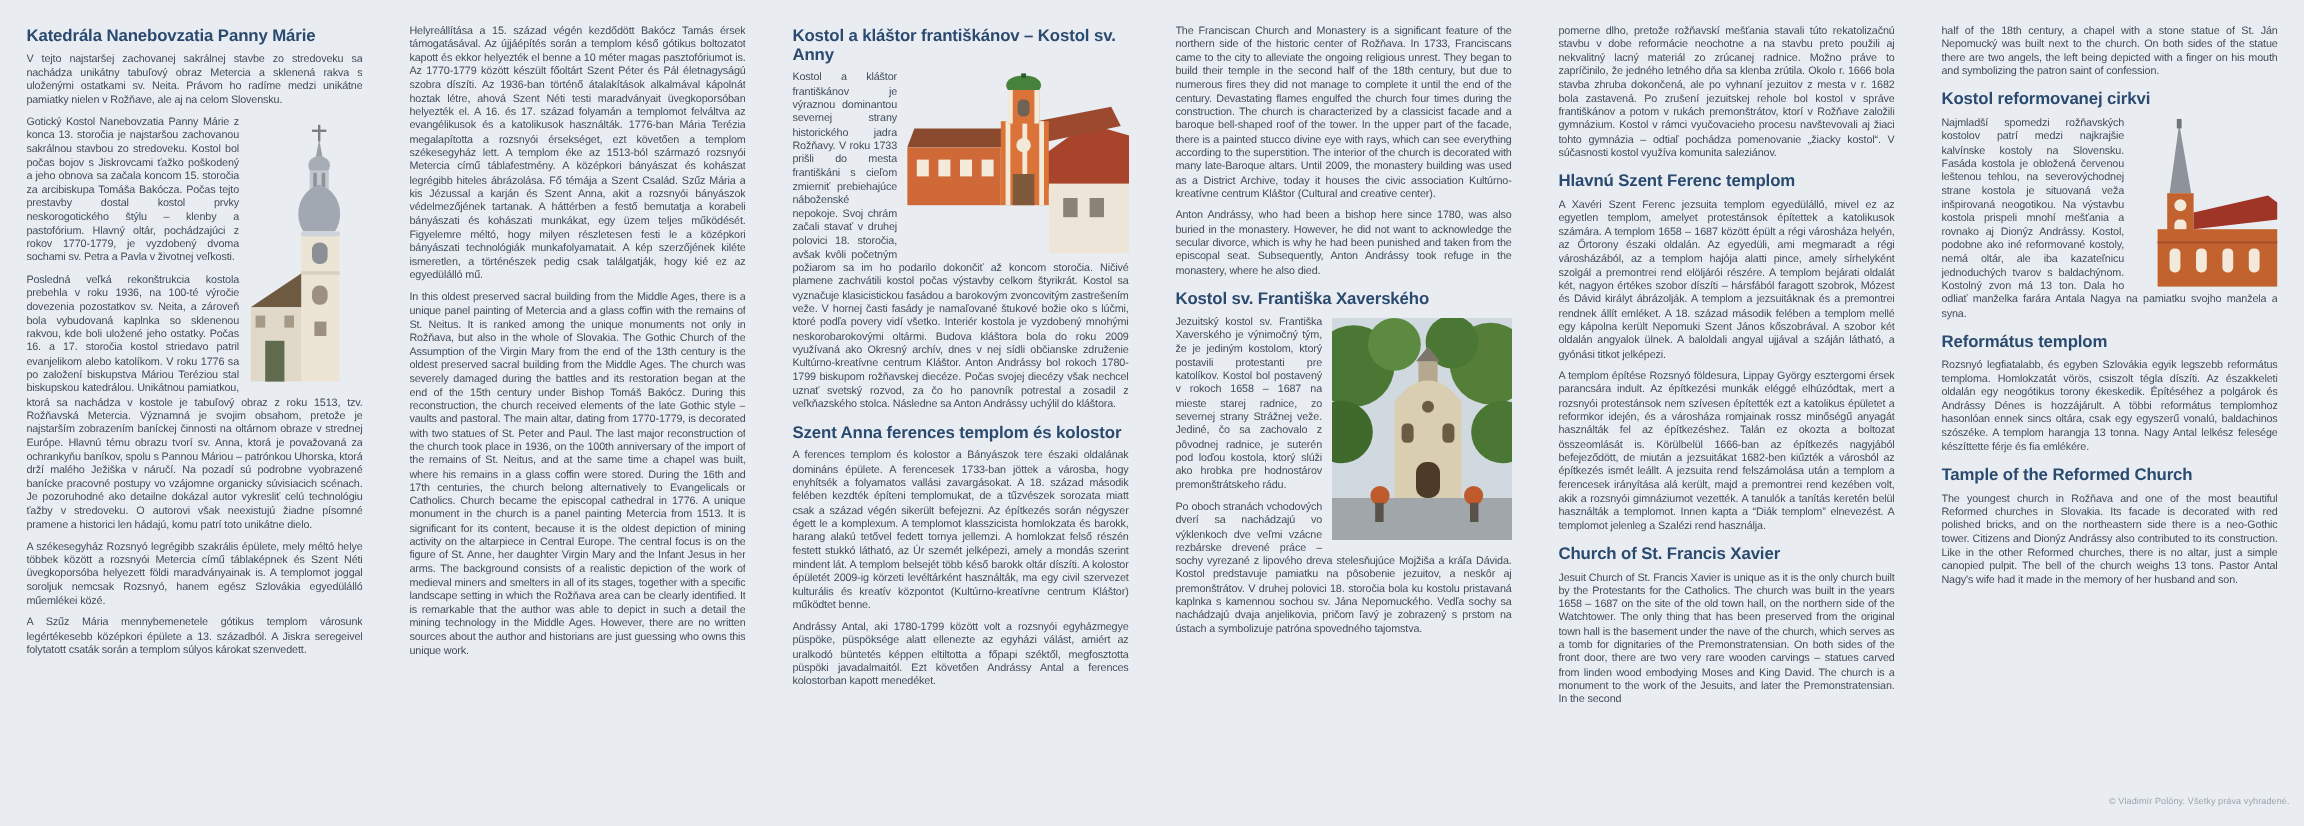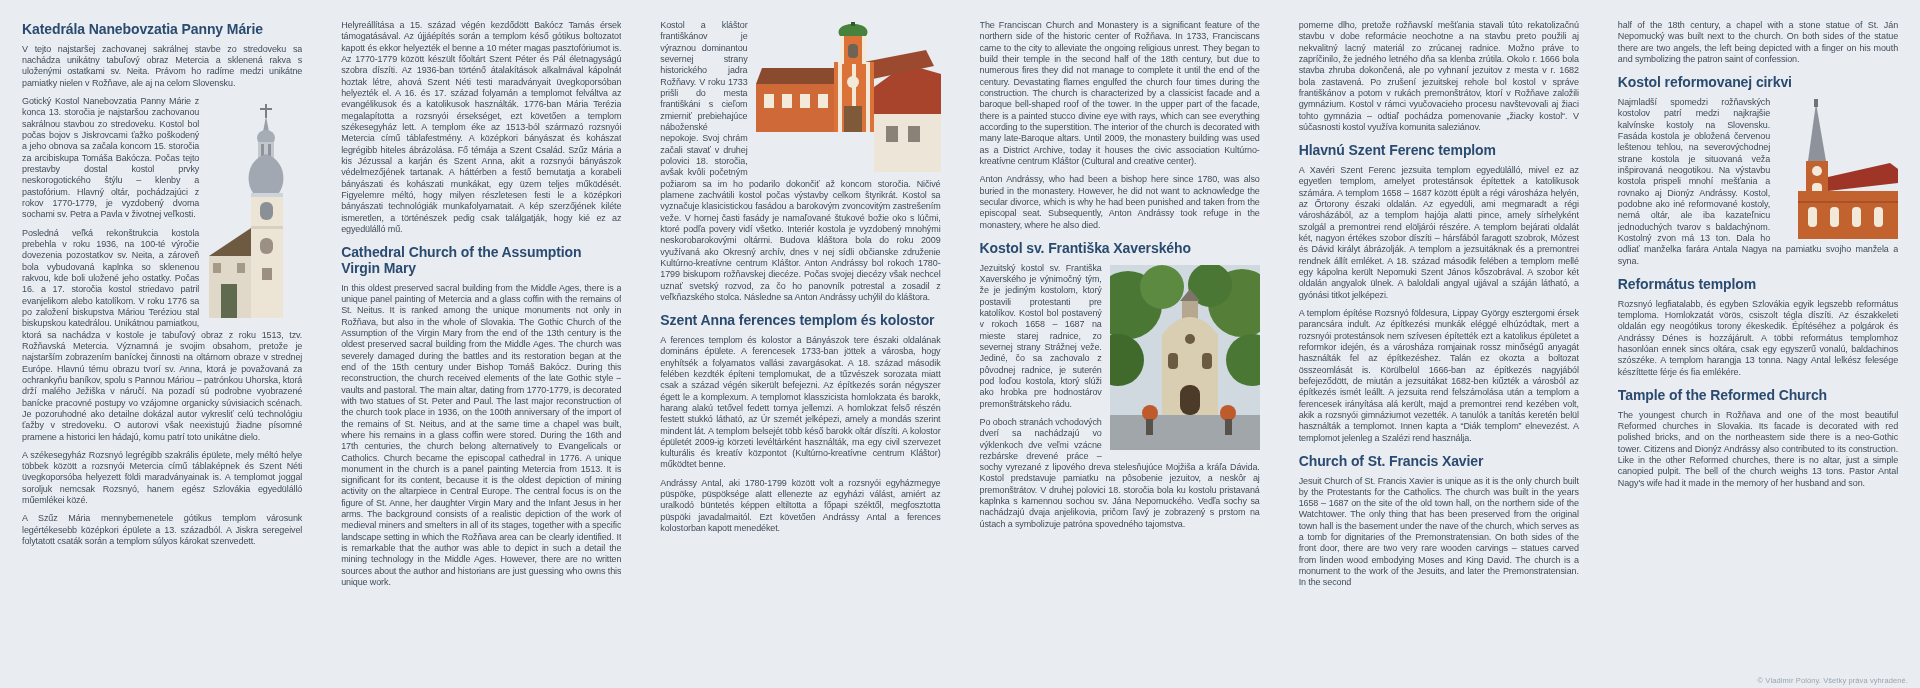--- a/index.html
+++ b/index.html
@@ -21,21 +21,21 @@
     letter-spacing:-0.1px;
   }
   .col > h2:first-child{margin-top:2px;}
   p.para{
     font-size:9px;line-height:1.26;letter-spacing:-0.12px;
     text-align:justify;margin:0 0 7px 0;
   }
   .ph{float:right;margin:2px 0 4px 8px;}
   .ph svg{display:block;}
   .footer-credit{
-    position:absolute;right:12px;bottom:3px;
+    position:absolute;right:12px;bottom:16px;
     font-size:7.5px;color:#9aa4ae;letter-spacing:0.1px;
   }
 </style>
 </head>
 <body>
 
 <div class="sheet">
 
   <div class="col">
     <h2>Katedrála Nanebovzatia Panny Márie</h2>
@@ -66,25 +66,25 @@
       </span>
       <span>Gotický Kostol Nanebovzatia Panny Márie z konca 13. storočia je najstaršou zachovanou sakrálnou stavbou zo stredoveku. Kostol bol počas bojov s Jiskrovcami ťažko poškodený a jeho obnova sa začala koncom 15. storočia za arcibiskupa Tomáša Bakócza. Počas tejto prestavby dostal kostol prvky neskorogotického štýlu – klenby a pastofórium. Hlavný oltár, pochádzajúci z rokov 1770-1779, je vyzdobený dvoma sochami sv. Petra a Pavla v životnej veľkosti.</span>
     </p>
     <p class="para"><span>Posledná veľká rekonštrukcia kostola prebehla v roku 1936, na 100-té výročie dovezenia pozostatkov sv. Neita, a zároveň bola vybudovaná kaplnka so sklenenou rakvou, kde boli uložené jeho ostatky. Počas 16. a 17. storočia kostol striedavo patril evanjelikom alebo katolíkom. V roku 1776 sa po založení biskupstva Máriou Teréziou stal biskupskou katedrálou. Unikátnou pamiatkou, ktorá sa nachádza v kostole je tabuľový obraz z roku 1513, tzv. Rožňavská Metercia. Významná je svojim obsahom, pretože je najstarším zobrazením baníckej činnosti na oltárnom obraze v strednej Európe. Hlavnú tému obrazu tvorí sv. Anna, ktorá je považovaná za ochrankyňu baníkov, spolu s Pannou Máriou – patrónkou Uhorska, ktorá drží malého Ježiška v náručí. Na pozadí sú podrobne vyobrazené banícke pracovné postupy vo vzájomne organicky súvisiacich scénach. Je pozoruhodné ako detailne dokázal autor vykresliť celú technológiu ťažby v stredoveku. O autorovi však neexistujú žiadne písomné pramene a historici len hádajú, komu patrí toto unikátne dielo.</span></p>
     <p class="para"><span>A székesegyház Rozsnyó legrégibb szakrális épülete, mely méltó helye többek között a rozsnyói Metercia című táblaképnek és Szent Néti üvegkoporsóba helyezett földi maradványainak is. A templomot joggal soroljuk nemcsak Rozsnyó, hanem egész Szlovákia egyedülálló műemlékei közé.</span></p>
     <p class="para"><span>A Szűz Mária mennybemenetele gótikus templom városunk legértékesebb középkori épülete a 13. századból. A Jiskra seregeivel folytatott csaták során a templom súlyos károkat szenvedett.</span></p>
   </div>
 
   <div class="col">
     <p class="para"><span>Helyreállítása a 15. század végén kezdődött Bakócz Tamás érsek támogatásával. Az újjáépítés során a templom késő gótikus boltozatot kapott és ekkor helyezték el benne a 10 méter magas pasztofóriumot is. Az 1770-1779 között készült főoltárt Szent Péter és Pál életnagyságú szobra díszíti. Az 1936-ban történő átalakítások alkalmával kápolnát hoztak létre, ahová Szent Néti testi maradványait üvegkoporsóban helyezték el. A 16. és 17. század folyamán a templomot felváltva az evangélikusok és a katolikusok használták. 1776-ban Mária Terézia megalapította a rozsnyói érsekséget, ezt követően a templom székesegyház lett. A templom éke az 1513-ból származó rozsnyói Metercia című táblafestmény. A középkori bányászat és kohászat legrégibb hiteles ábrázolása. Fő témája a Szent Család. Szűz Mária a kis Jézussal a karján és Szent Anna, akit a rozsnyói bányászok védelmezőjének tartanak. A háttérben a festő bemutatja a korabeli bányászati és kohászati munkákat, egy üzem teljes működését. Figyelemre méltó, hogy milyen részletesen festi le a középkori bányászati technológiák munkafolyamatait. A kép szerzőjének kiléte ismeretlen, a történészek pedig csak találgatják, hogy kié ez az egyedülálló mű.</span></p>
-    <h2>Cathedral Church of the Assumption Virgin Mary</h2>
     <p class="para"><span>In this oldest preserved sacral building from the Middle Ages, there is a unique panel painting of Metercia and a glass coffin with the remains of St. Neitus. It is ranked among the unique monuments not only in Rožňava, but also in the whole of Slovakia. The Gothic Church of the Assumption of the Virgin Mary from the end of the 13th century is the oldest preserved sacral building from the Middle Ages. The church was severely damaged during the battles and its restoration began at the end of the 15th century under Bishop Tomáš Bakócz. During this reconstruction, the church received elements of the late Gothic style – vaults and pastoral. The main altar, dating from 1770-1779, is decorated with two statues of St. Peter and Paul. The last major reconstruction of the church took place in 1936, on the 100th anniversary of the import of the remains of St. Neitus, and at the same time a chapel was built, where his remains in a glass coffin were stored. During the 16th and 17th centuries, the church belong alternatively to Evangelicals or Catholics. Church became the episcopal cathedral in 1776. A unique monument in the church is a panel painting Metercia from 1513. It is significant for its content, because it is the oldest depiction of mining activity on the altarpiece in Central Europe. The central focus is on the figure of St. Anne, her daughter Virgin Mary and the Infant Jesus in her arms. The background consists of a realistic depiction of the work of medieval miners and smelters in all of its stages, together with a specific landscape setting in which the Rožňava area can be clearly identified. It is remarkable that the author was able to depict in such a detail the mining technology in the Middle Ages. However, there are no written sources about the author and historians are just guessing who owns this unique work.</span></p>
   </div>
 
   <div class="col">
+    <h2>Kostol a kláštor františkánov – Kostol sv. Anny</h2>
     <p class="para">
       <span class="ph">
         <svg width="185" height="150" viewBox="0 0 185 150">
           <polygon points="100,78 150,42 185,52 185,96 118,96" fill="#a8432c"></polygon>
           <rect x="118" y="92" width="67" height="58" fill="#ece5d8"></rect>
           <rect x="130" y="104" width="12" height="16" fill="#8a8276"></rect>
           <rect x="152" y="104" width="12" height="16" fill="#8a8276"></rect>
           <polygon points="108,40 170,28 178,44 112,58" fill="#9c4a2f"></polygon>
           <polygon points="0,62 78,62 84,46 6,46" fill="#8a4a2e"></polygon>
           <rect x="0" y="62" width="78" height="48" fill="#cf6a38"></rect>

